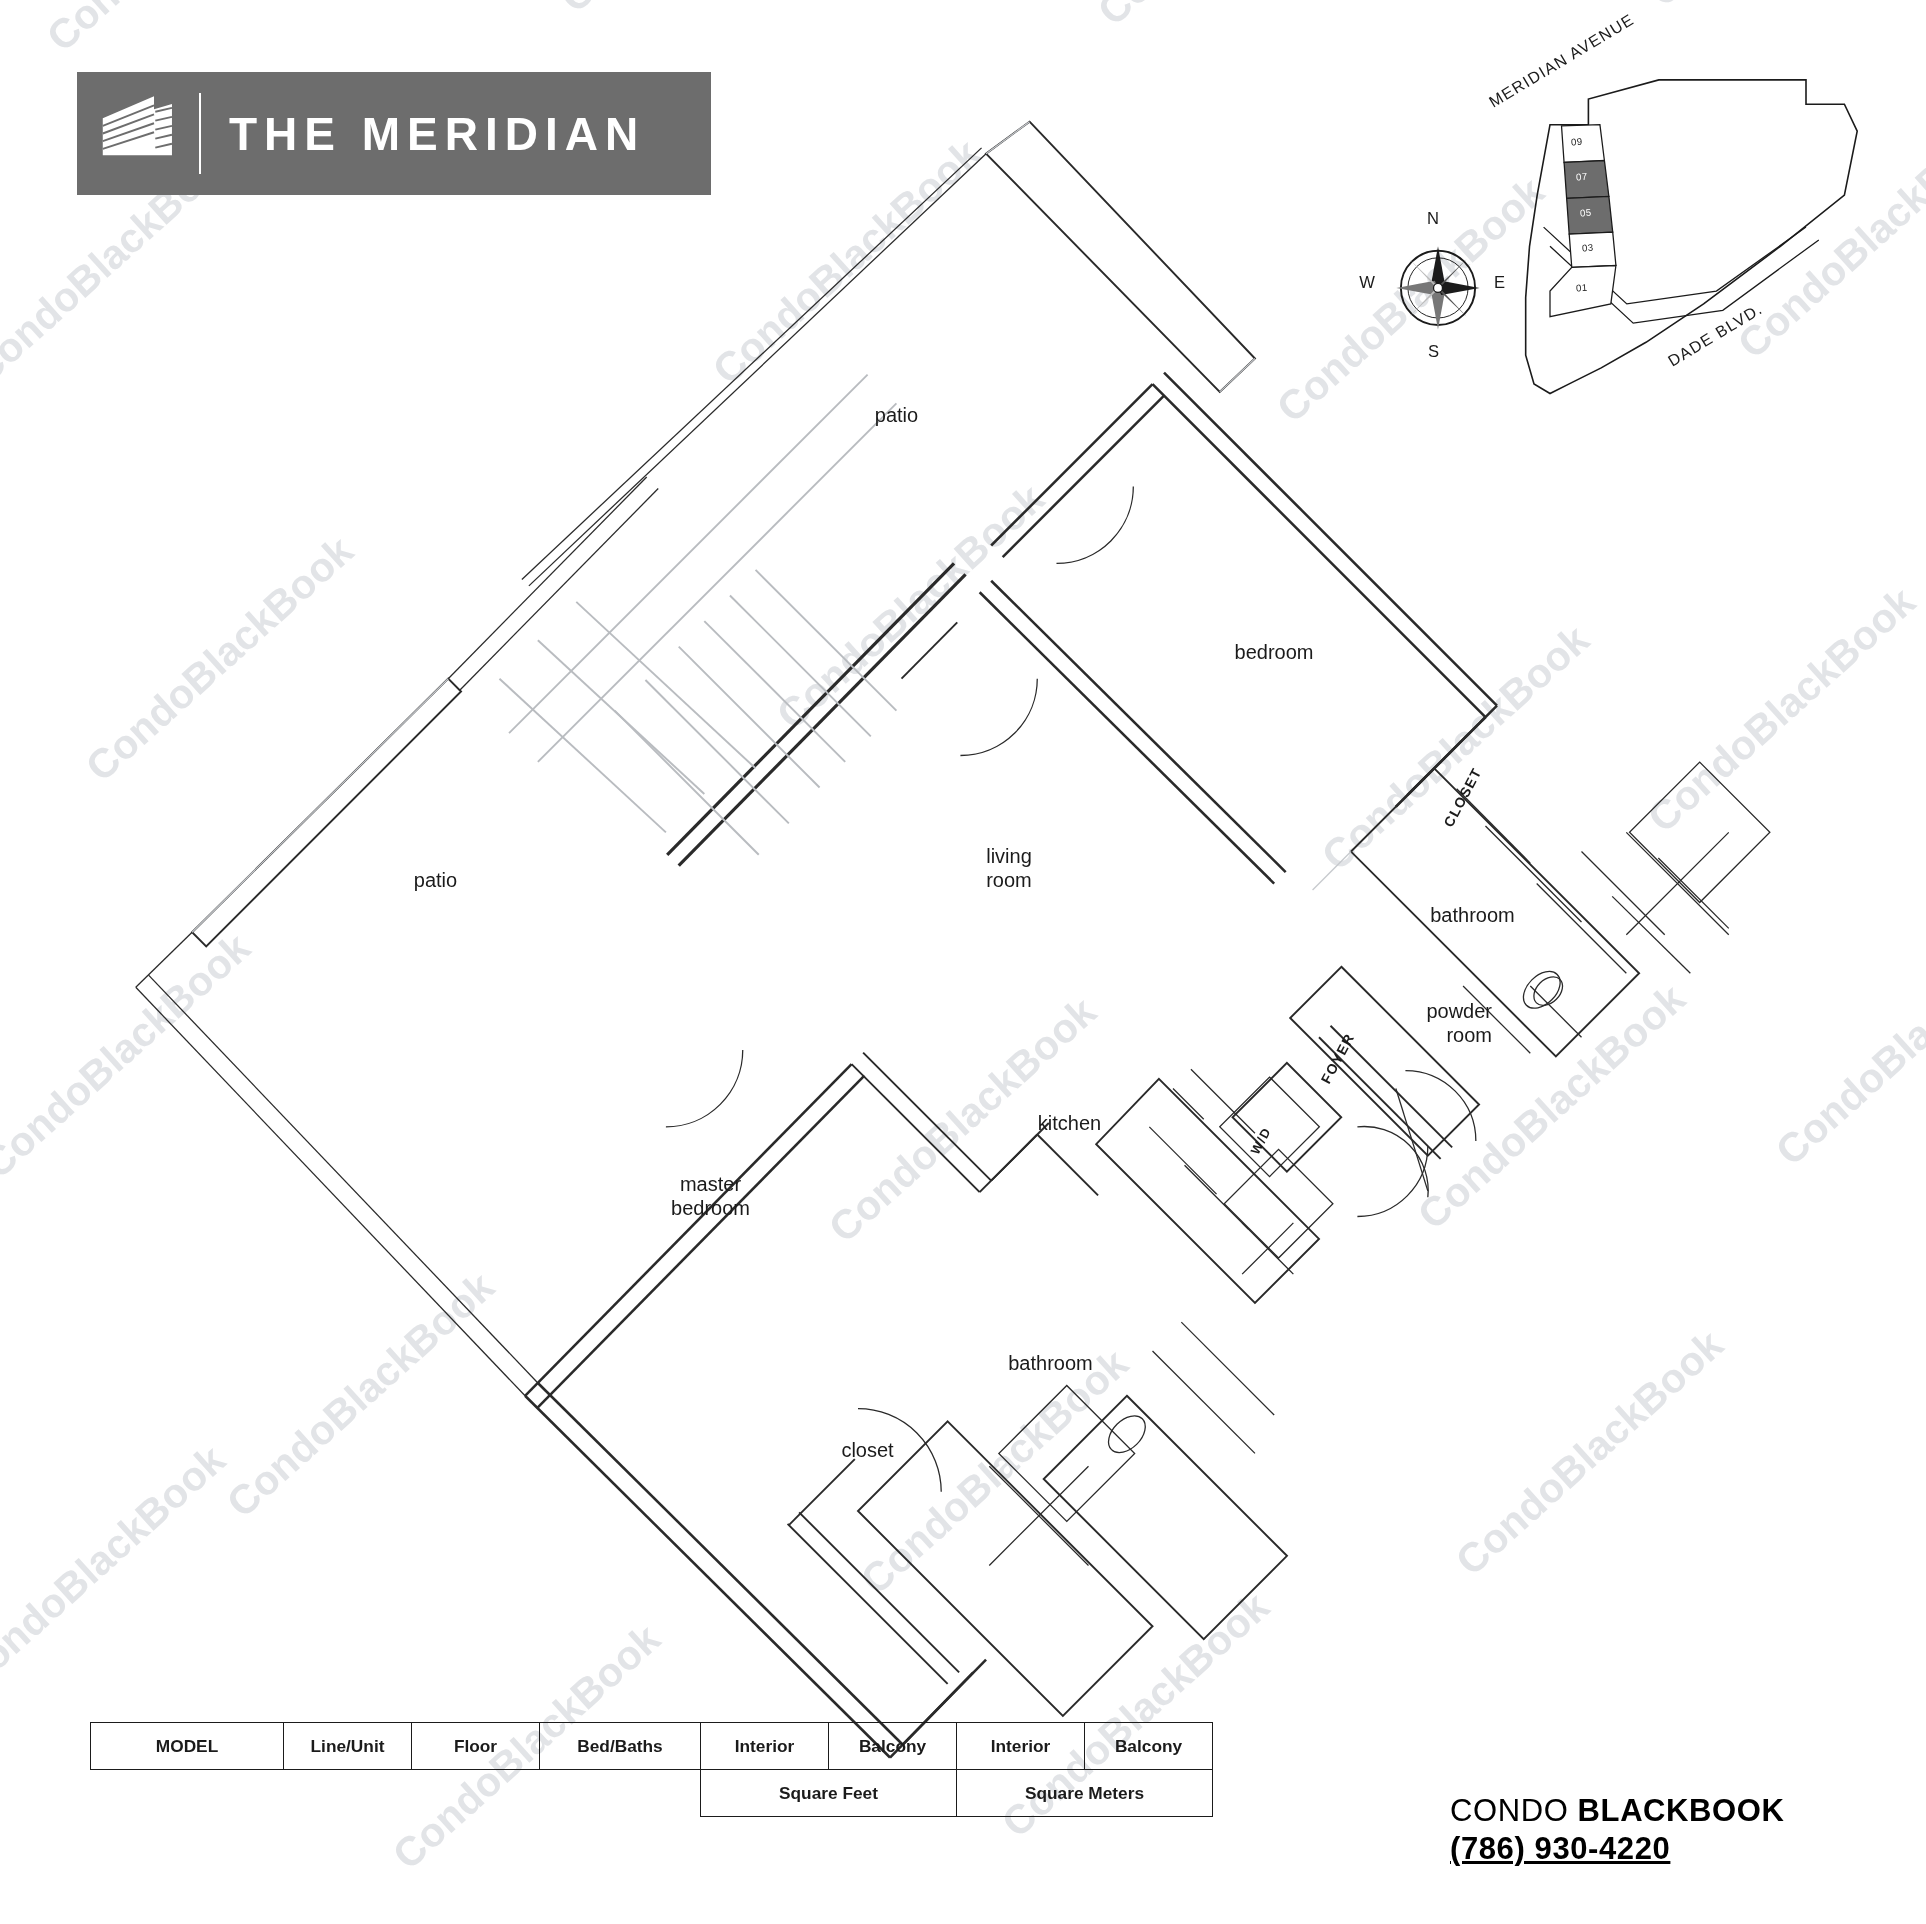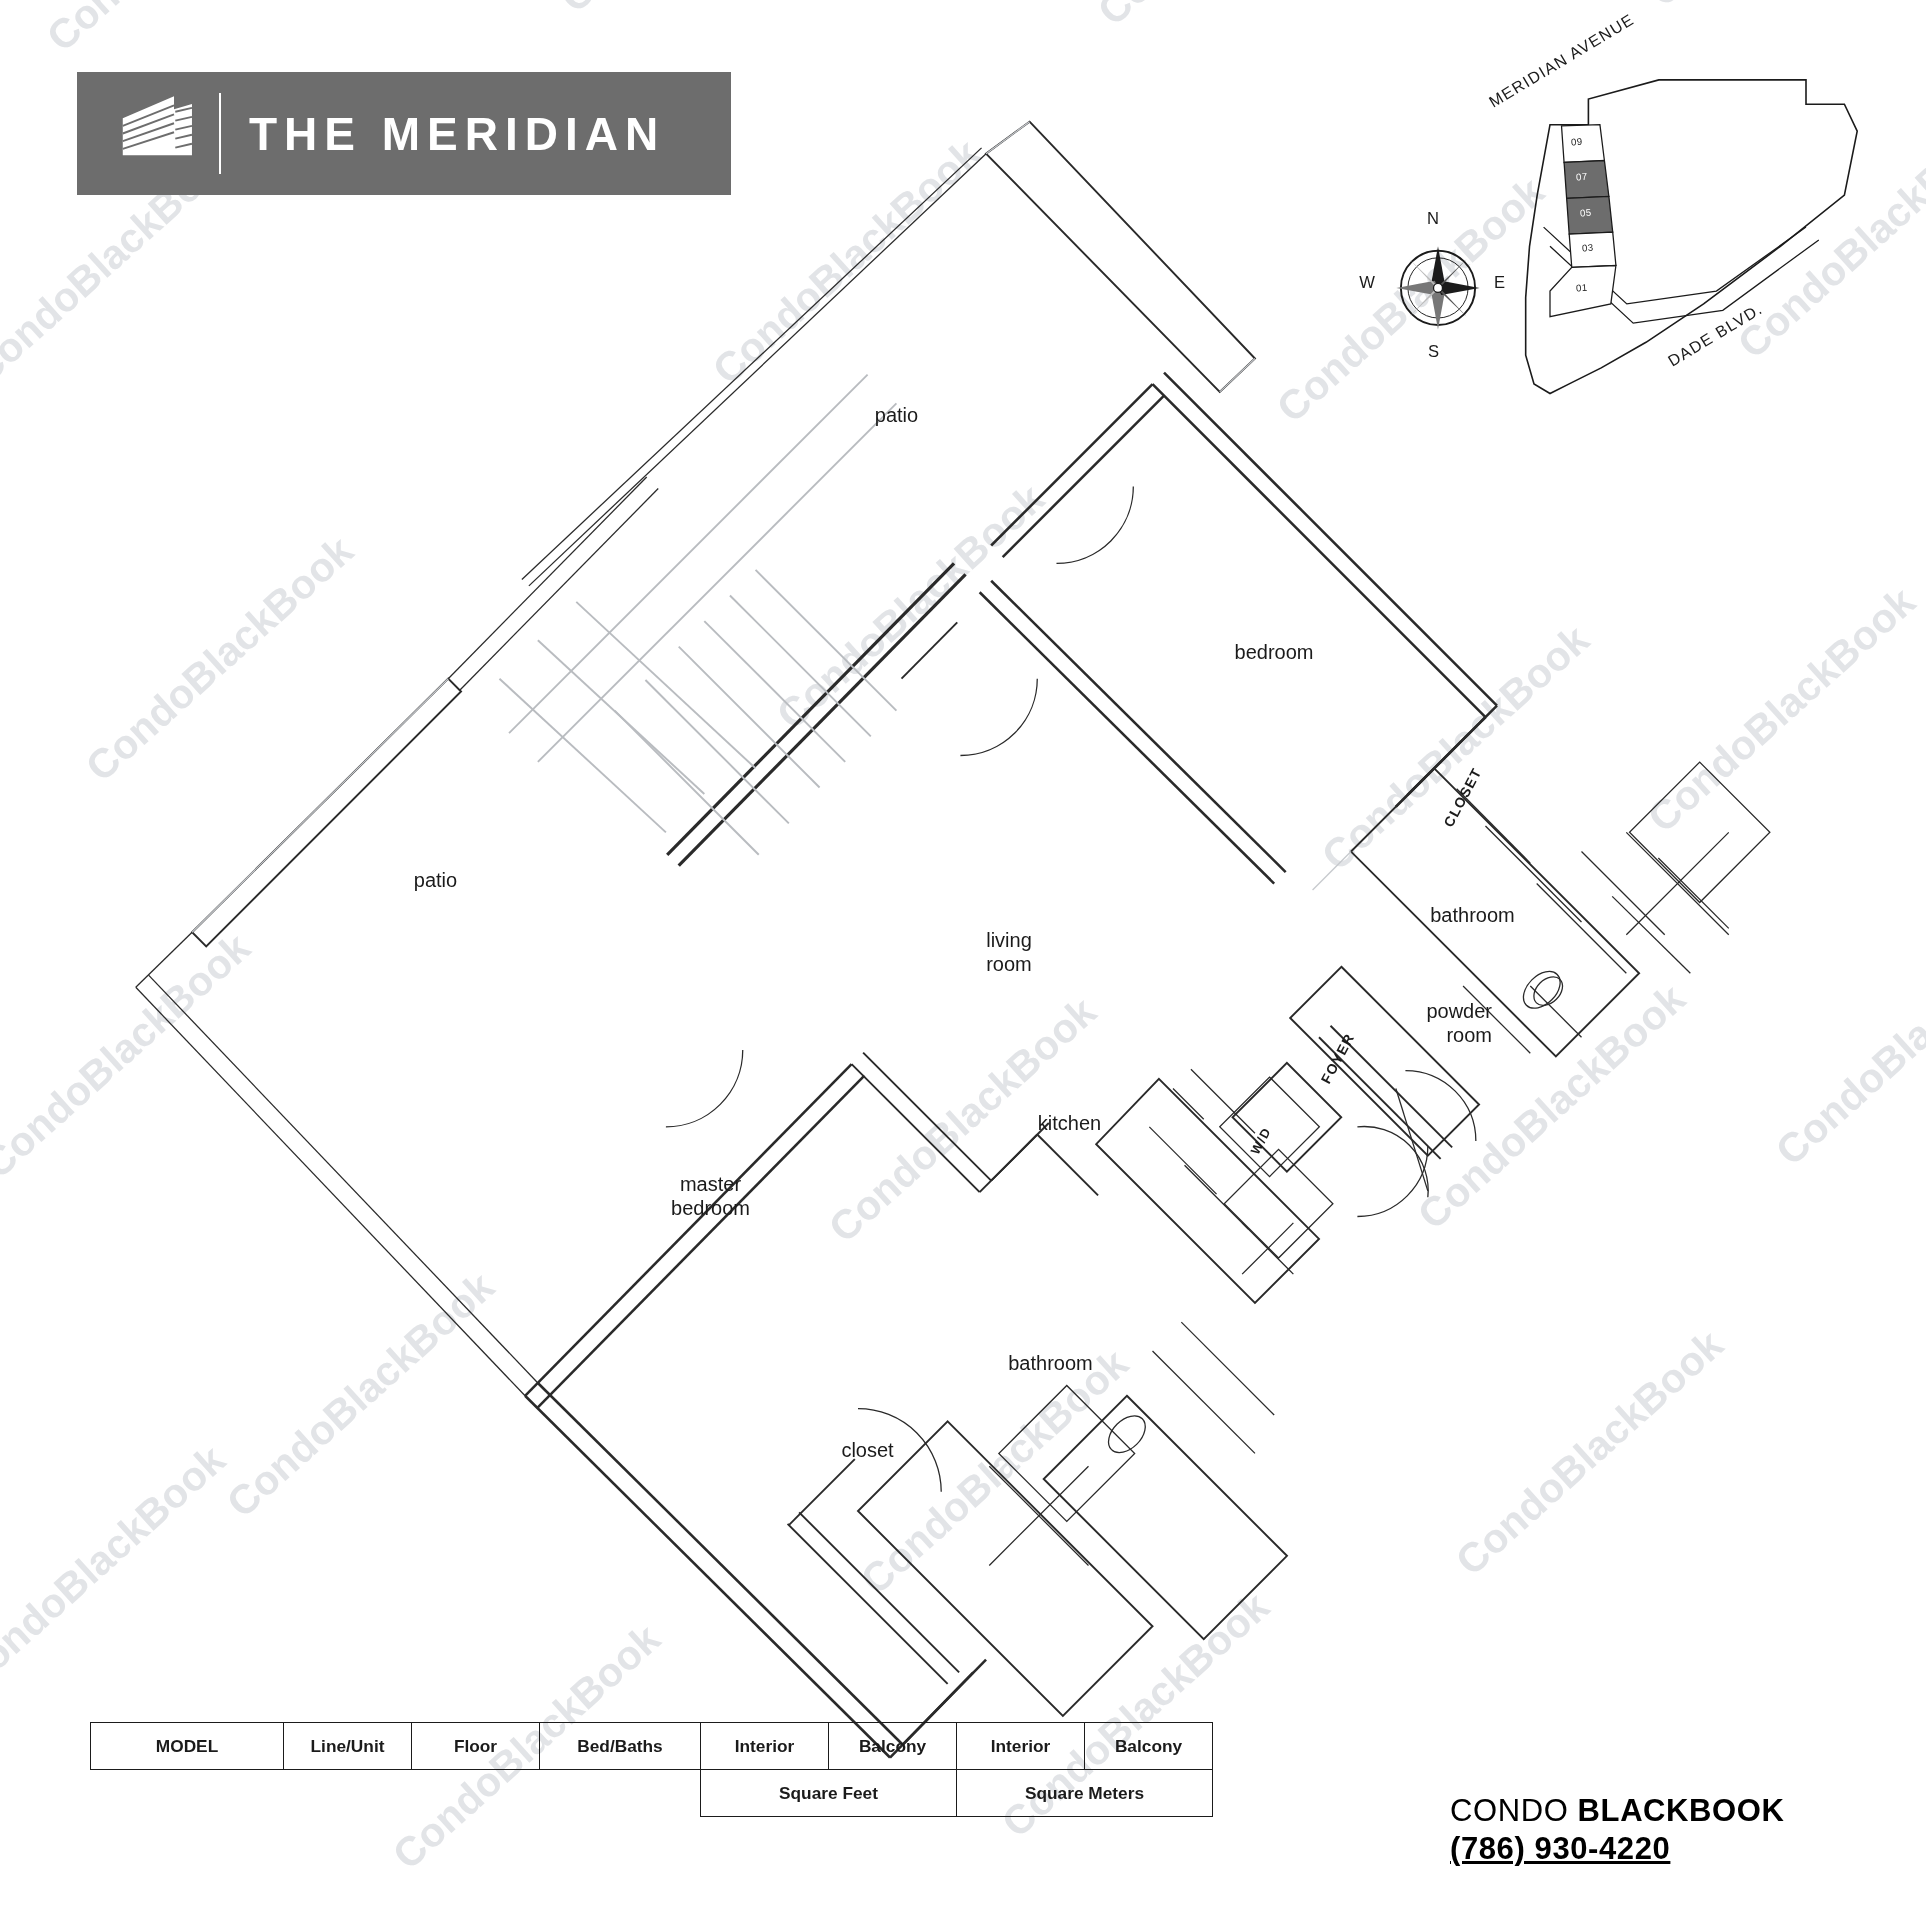--- a/index.html
+++ b/index.html
@@ -35,21 +35,20 @@
   #logo-block {
     position: absolute;
     left: 77px;
     top: 72px;
     width: 634px;
     height: 123px;
     background: #6d6d6d;
     z-index: 20;
     display: flex;
     align-items: center;
-    padding-left: 20px;
   }
   #logo-mark {
     width: 122px;
     height: 123px;
     position: relative;
     flex: none;
   }
   #logo-divider {
     width: 1.9px;
     height: 81px;
@@ -345,21 +344,21 @@
     </g>
   </svg>
 
   
   <div class="room-label" style="left:839px; top:403px; width:115px;">patio</div>
 
   <div class="room-label" style="left:378px; top:868px; width:115px;">patio</div>
 
   <div class="room-label" style="left:1191px; top:640px; width:166px;">bedroom</div>
 
-  <div class="room-label" style="left:948px; top:928px; width:122px;">living<br>room</div>
+  <div class="room-label" style="left:948px; top:844px; width:122px;">living<br>room</div>
 
   <div class="room-label" style="left:1383px; top:903px; width:179px;">bathroom</div>
 
   <div class="room-label small" style="left:1418px; top:789px; width:90px; transform:rotate(-62deg); transform-origin:center center;">CLOSET</div>
 
   <div class="room-label" style="left:1345px; top:999px; width:147px;text-align:right;">powder<br>room</div>
 
   <div class="room-label small" style="left:1293px; top:1050px; width:90px; transform:rotate(-62deg); transform-origin:center center;">FOYER</div>
 
   <div class="room-label" style="left:999px; top:1111px; width:141px;">kitchen</div>

